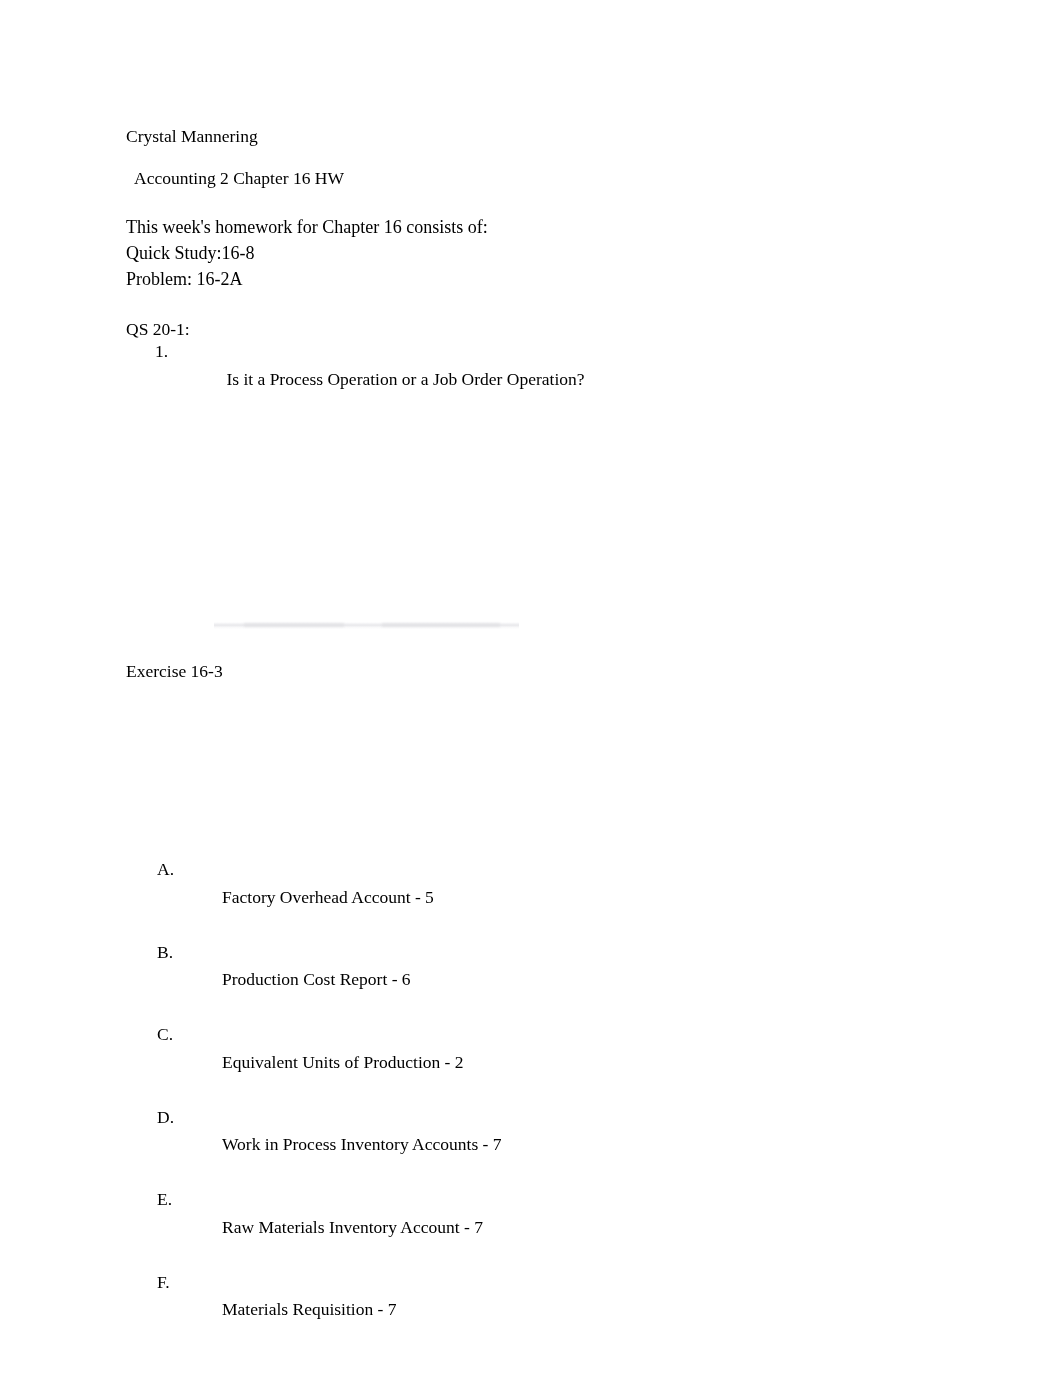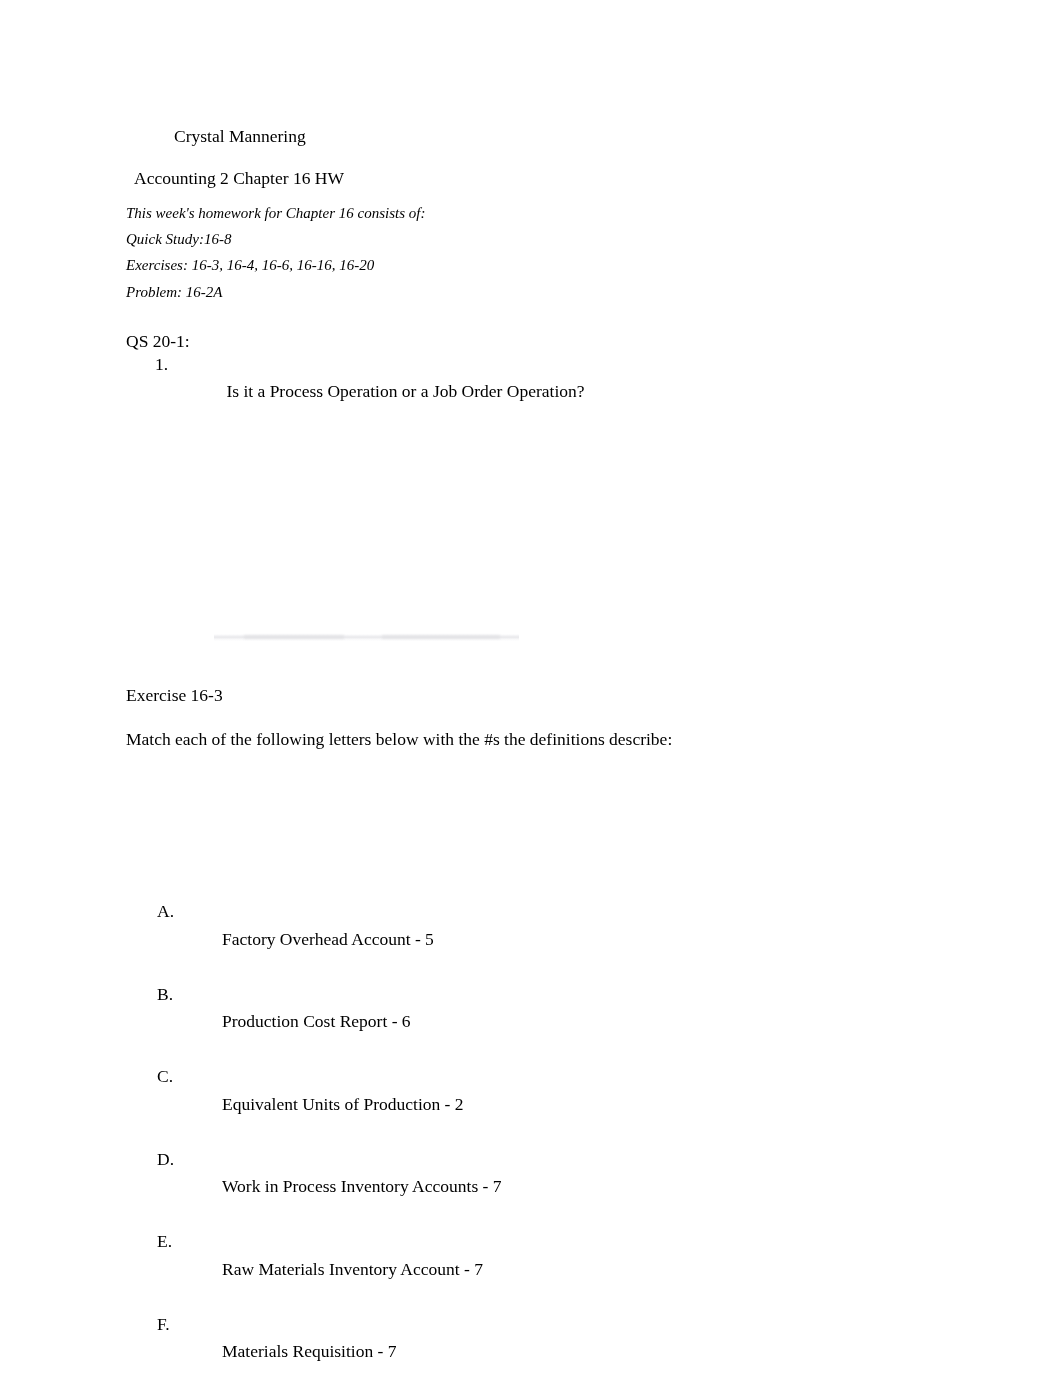--- a/index.html
+++ b/index.html
@@ -31,36 +31,35 @@
     width: 820px;
   }
 
   .line-title {
     font-size: 17.5px;
     line-height: 1.0;
     margin: 0;
     white-space: pre-wrap;
   }
 
-  .author-line   { margin-top: 128px; margin-left: 48px; }
+  .author-line   { margin-top: 128px; }
   .subject-line  { margin-top: 24.5px; margin-left: 8px; }
 
   .info-block {
-    margin-top: 12px;
-    font-size: 15px;
+    margin-top: 26px;
+    font-size: 18px;
     line-height: 26.4px;
-    font-style: italic;
   }
   .info-block .info-line {
     margin: 0;
     white-space: pre-wrap;
   }
 
   .heading-qs     { margin-top: 28px; }
-  .heading-ex3    { margin-top: 16px; }
+  .heading-ex3    { margin-top: 4px; }
 
   
   ol.doc-list, ol.alpha-list {
     margin: 0;
     padding: 0;
     list-style: none;
   }
   ol.doc-list > li, ol.alpha-list > li {
     position: relative;
     font-size: 17.5px;
@@ -125,41 +124,39 @@
 <div class="page">
   <div class="doc-body">
 
     <p class="line-title author-line">Crystal Mannering</p>
 
     <p class="line-title subject-line">Accounting 2 Chapter 16 HW</p>
 
     <div class="info-block">
       <p class="info-line"><span>This week's homework for Chapter 16 consists of:</span></p>
       <p class="info-line"><span>Quick Study:16-8</span></p>
-      <p class="info-line"><span>Exercises: 16-3, 16-4, 16-6, 16-16, 16-20</span></p>
       <p class="info-line"><span>Problem: 16-2A</span></p>
     </div>
 
     <p class="line-title heading-qs">QS 20-1:</p>
 
     <ol class="doc-list list-qs">
       <li>
         <span class="marker">1.</span><span> Is it a Process Operation or a Job Order Operation?</span>
       </li>
     </ol>
 
     <div class="img-gap gap-qs16-1">
       <div class="ghost-band"></div>
     </div>
 
     <p class="line-title heading-ex3">Exercise 16-3</p>
 
     <div class="spacer-before-ex3"></div>
 
-    <p class="line-title">Match each of the following letters below with the #s the definitions describe:</p>
 
     <div class="img-gap gap-ex16-3"></div>
 
     <ol class="alpha-list list-alpha">
       <li>
         <span class="marker">A.</span><span>Factory Overhead Account - 5</span>
       </li>
       <li>
         <span class="marker">B.</span><span>Production Cost Report - 6</span>
       </li>

